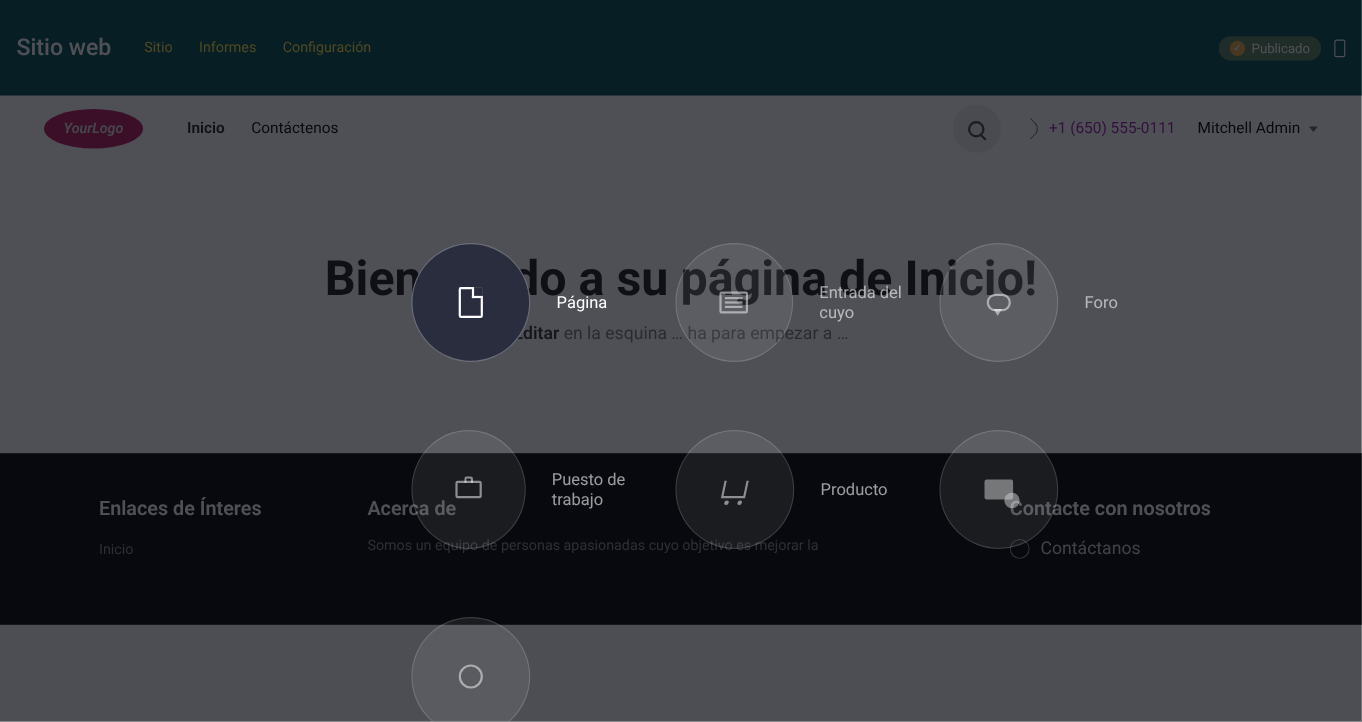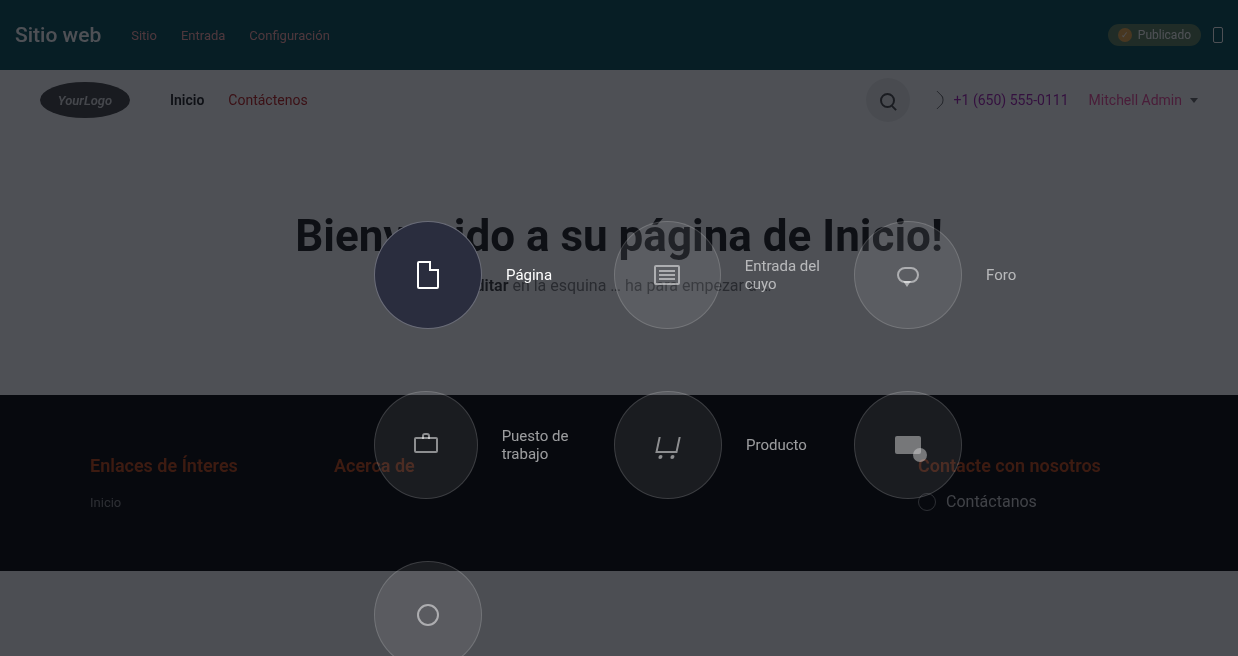--- a/index.html
+++ b/index.html
@@ -9,40 +9,40 @@
       width: 1238px;
       height: 656px;
       overflow: hidden;
       position: relative;
     }
 
     
     .app-bar {
       background: #014b52;
       color: #fff;
-      height: 70px;
+      height: 87px;
       display: flex;
       align-items: center;
       padding: 0 15px;
       position: relative;
       z-index: 1;
     }
     .app-title {
       font-size: 21px;
       font-weight: 500;
       color: #fff;
       margin-right: 30px;
     }
     .app-menu {
       display: flex;
       gap: 24px;
     }
     .app-menu-item {
       font-size: 13px;
-      color: #fca5a5;
+      color: #fde047;
     }
     .app-bar-right {
       margin-left: auto;
       display: flex;
       align-items: center;
       gap: 12px;
     }
     .publish-badge {
       background: #5a7f5a;
       border-radius: 20px;
@@ -81,37 +81,37 @@
       z-index: 1;
     }
     .logo {
       display: flex;
       align-items: center;
       margin-right: 40px;
     }
     .logo-shape {
       width: 90px;
       height: 36px;
-      background: #404040;
+      background: #be185d;
       border-radius: 50%;
       display: flex;
       align-items: center;
       justify-content: center;
       color: #fff;
       font-size: 13px;
       font-style: italic;
       font-weight: 600;
     }
     .logo-shape .yl { color: #ddd; }
     .nav-links {
       display: flex;
       gap: 24px;
     }
     .nav-link {
-      color: #b91c1c;
+      color: #000000;
       font-size: 14px;
     }
     .nav-link.active {
       color: #1a1a1a;
       font-weight: 600;
     }
     .site-header-right {
       margin-left: auto;
       display: flex;
       align-items: center;
@@ -145,21 +145,21 @@
     }
     .phone-block { display: flex; align-items: center; gap: 10px; color: #a21caf; font-size: 14px; }
     .phone-ico {
       width: 14px; height: 14px;
       border: 1.5px solid #666;
       border-left: none;
       border-bottom: none;
       border-radius: 0 8px 0 0;
       transform: rotate(45deg);
     }
-    .user-block { color: #ec4899; font-size: 14px; display: flex; align-items: center; gap: 8px; }
+    .user-block { color: #000000; font-size: 14px; display: flex; align-items: center; gap: 8px; }
     .chevron-down {
       width: 0; height: 0;
       border-left: 4px solid transparent;
       border-right: 4px solid transparent;
       border-top: 5px solid #666;
     }
 
     
     .hero {
       background: #fff;
@@ -183,21 +183,21 @@
     
     .footer {
       background: #000;
       color: #ccc;
       padding: 40px 90px 60px;
       display: flex;
       justify-content: space-between;
       position: relative;
       z-index: 1;
     }
-    .footer-col h3 { color: #c2410c; font-size: 18px; font-weight: 600; margin-bottom: 16px; margin-top: 20px; }
+    .footer-col h3 { color: #ffffff; font-size: 18px; font-weight: 600; margin-bottom: 16px; }
     .footer-col p, .footer-col a { font-size: 13px; color: #888; }
     .footer-col.links { width: 180px; }
     .footer-col.about { width: 520px; }
     .footer-col.contact { width: 230px; }
     .contact-row { display: flex; align-items: center; gap: 10px; }
     .contact-circle { width: 18px; height: 18px; border: 1.5px solid #888; border-radius: 50%; }
 
     
     .overlay {
       position: absolute;
@@ -356,21 +356,21 @@
       border-radius: 50%;
     }
   </style>
 </head>
 <body>
 
 <div class="app-bar">
   <div class="app-title">Sitio web</div>
   <div class="app-menu">
     <span class="app-menu-item">Sitio</span>
-    <span class="app-menu-item">Entrada</span>
+    <span class="app-menu-item">Informes</span>
     <span class="app-menu-item">Configuración</span>
   </div>
   <div class="app-bar-right">
     <div class="publish-badge">
       <span class="publish-check">✓</span>
       <span>Publicado</span>
     </div>
     <div class="mobile-icon"></div>
   </div>
 </div>
@@ -407,20 +407,21 @@
   </p>
 </div>
 
 <div class="footer">
   <div class="footer-col links">
     <h3>Enlaces de Ínteres</h3>
     <a>Inicio</a>
   </div>
   <div class="footer-col about">
     <h3>Acerca de</h3>
+    <p>Somos un equipo de personas apasionadas cuyo objetivo es mejorar la</p>
   </div>
   <div class="footer-col contact">
     <h3>Contacte con nosotros</h3>
     <div class="contact-row">
       <div class="contact-circle"></div>
       <span>Contáctanos</span>
     </div>
   </div>
 </div>
 

